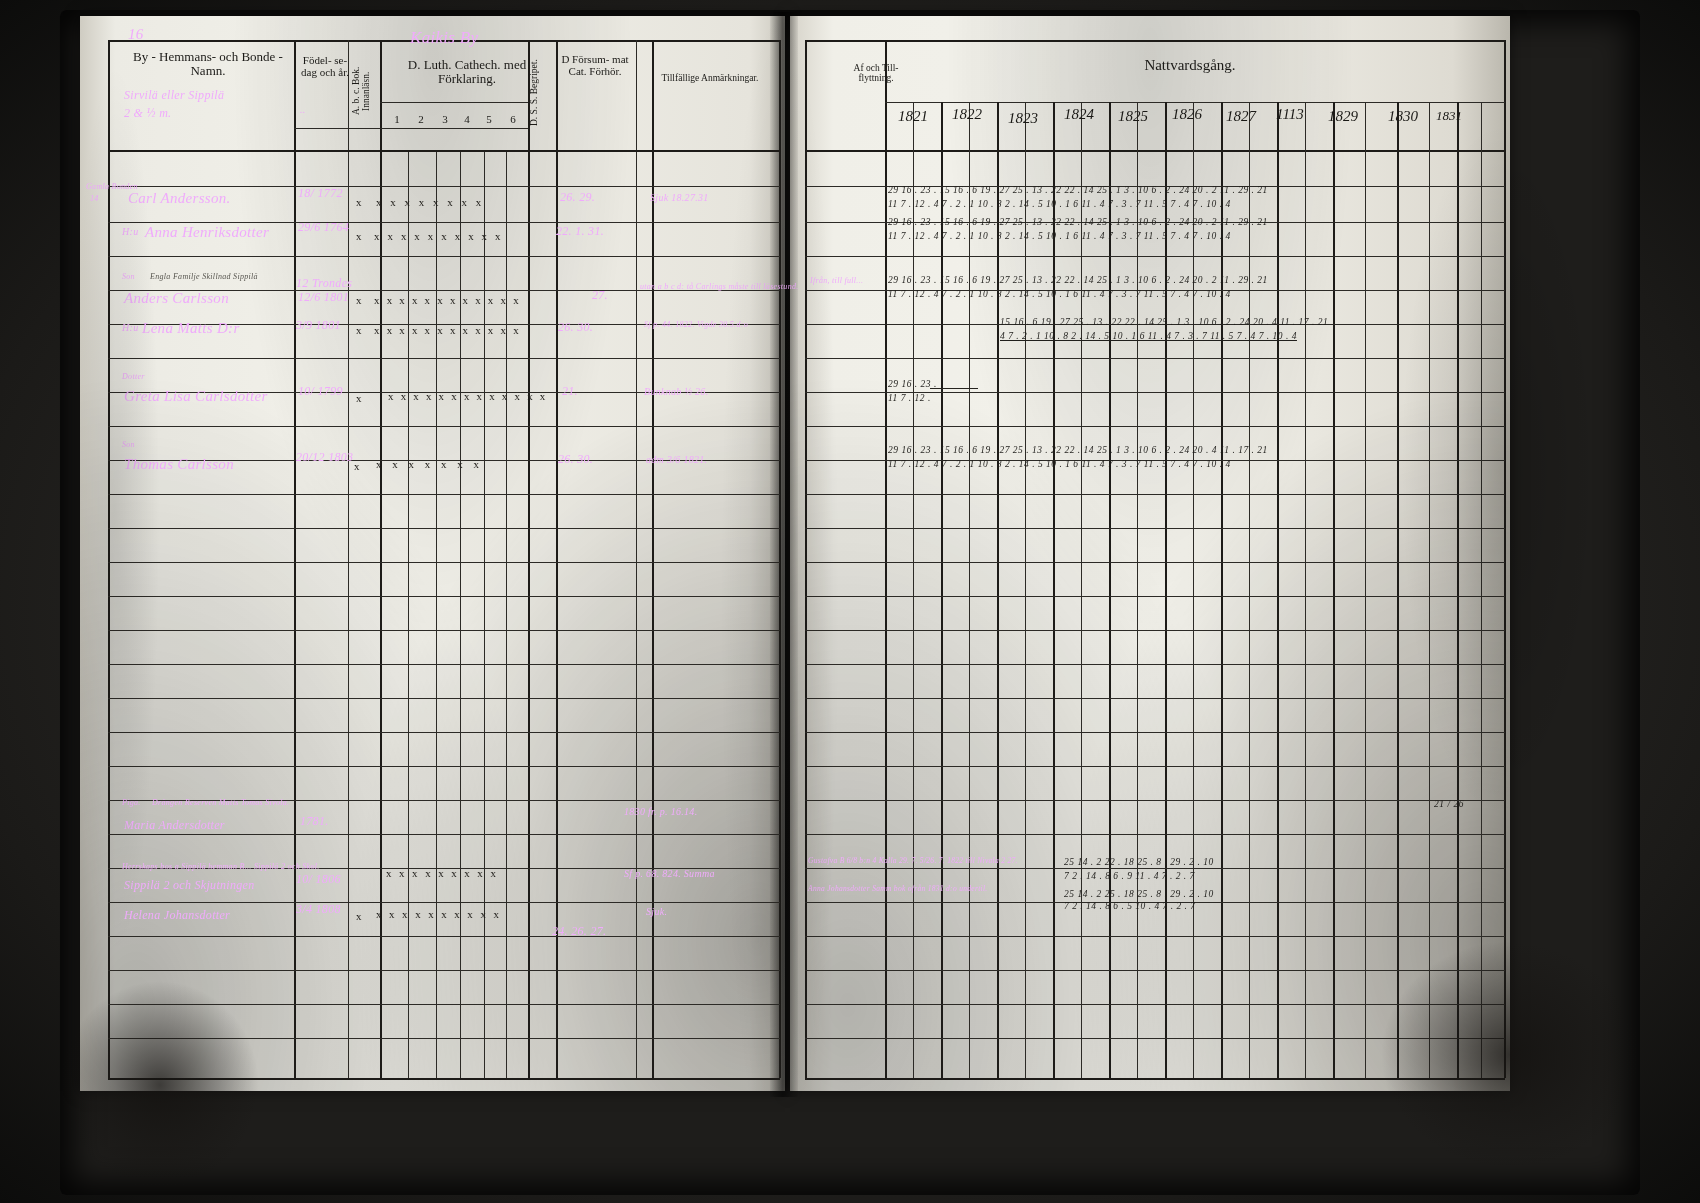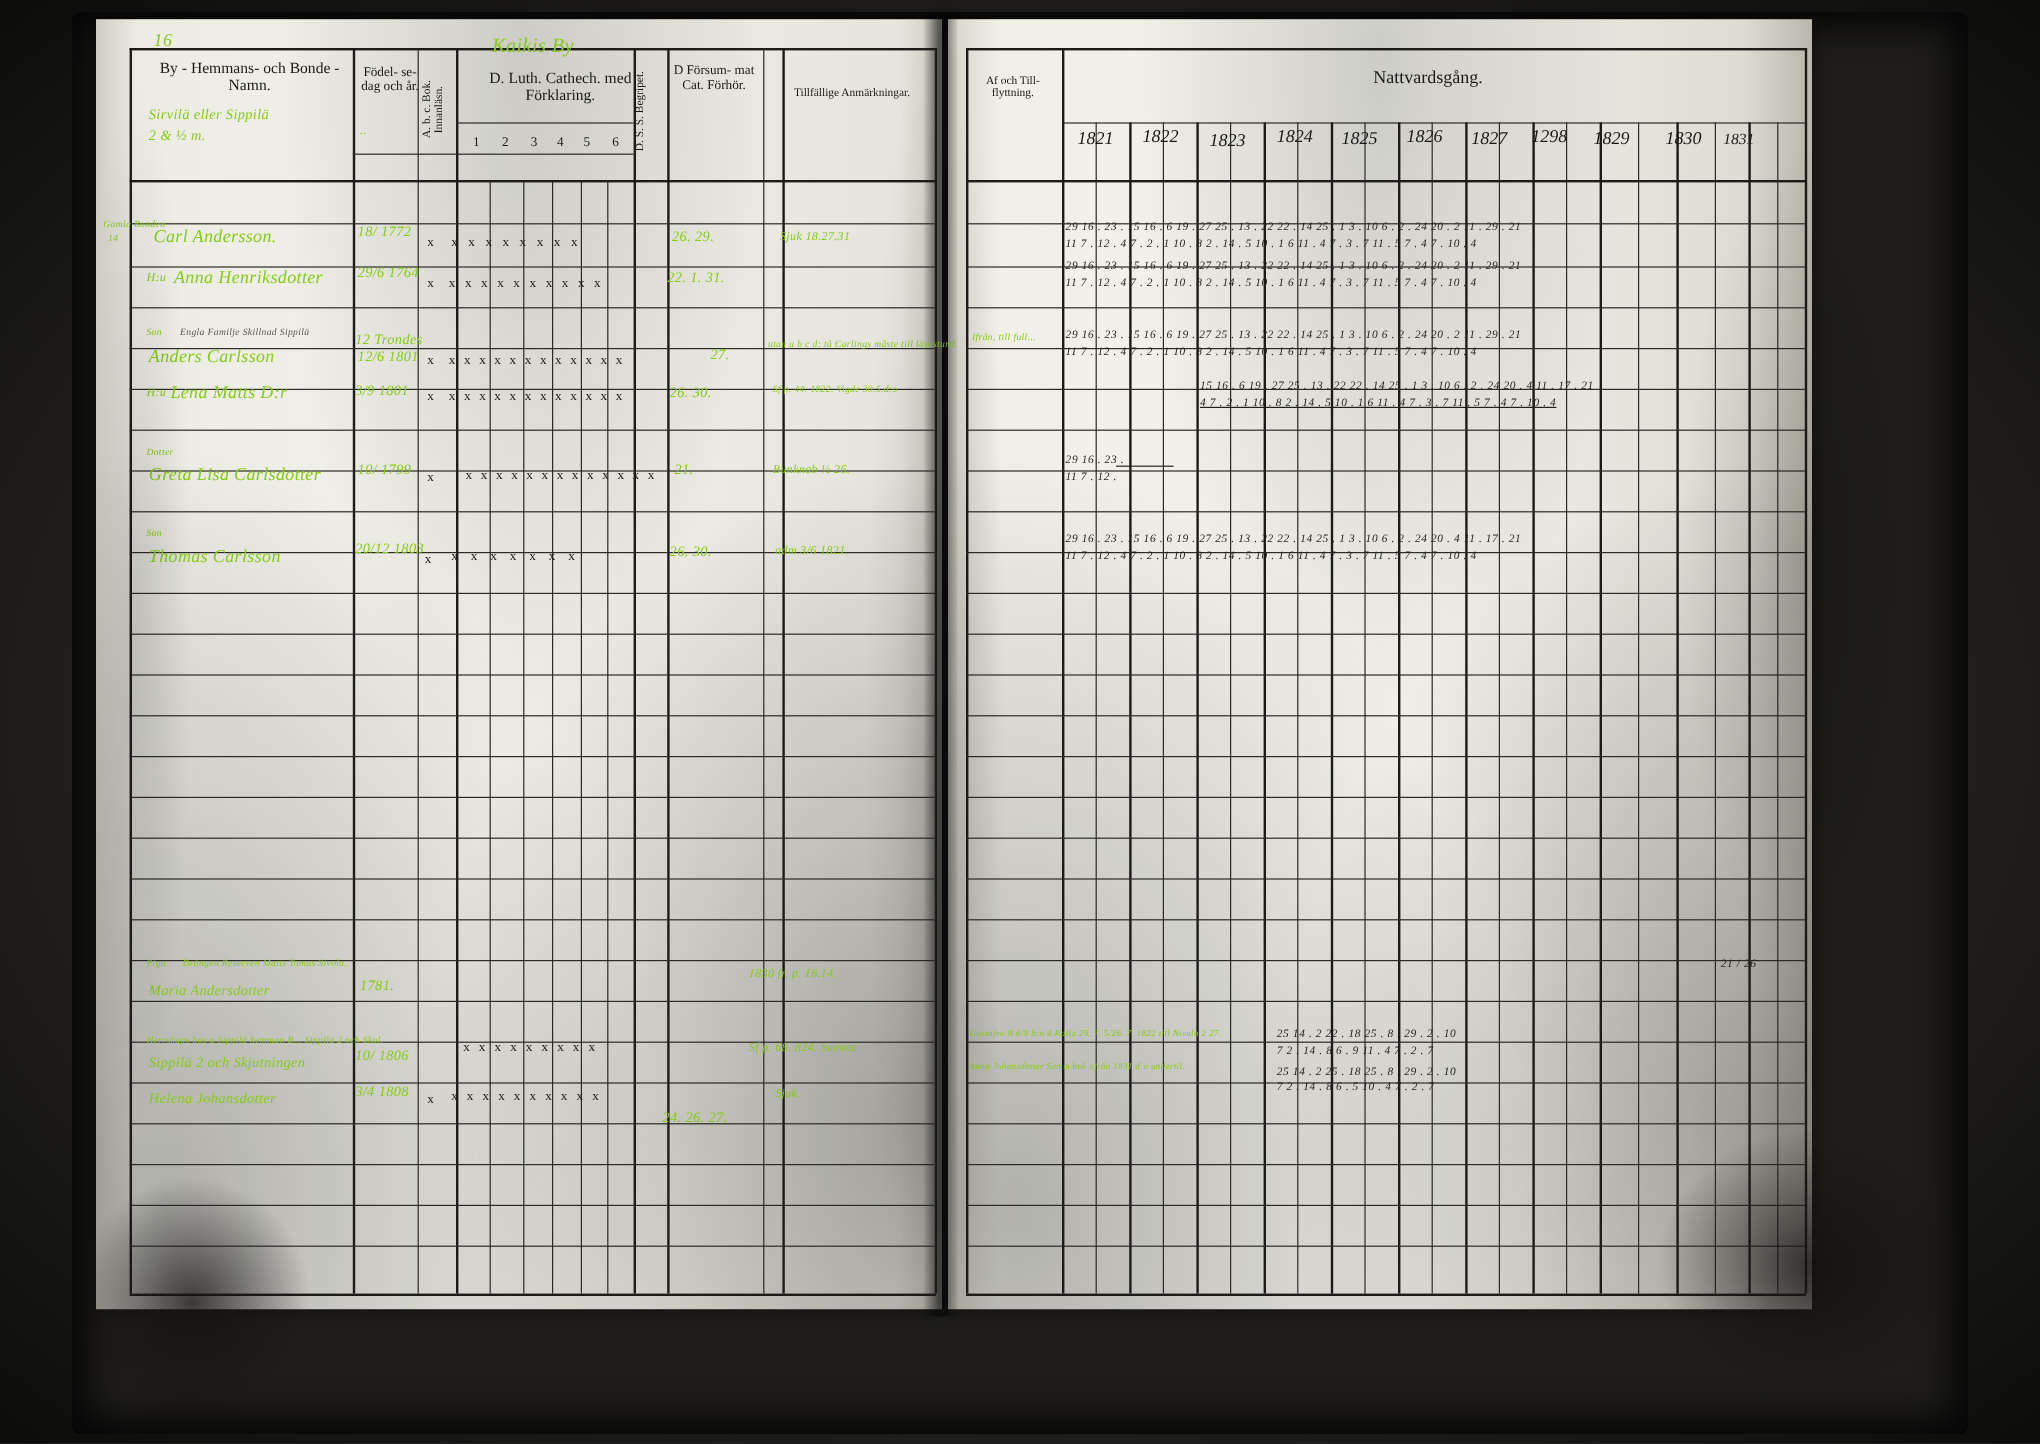--- a/index.html
+++ b/index.html
@@ -106,21 +106,21 @@
   .hdr.vert {
     writing-mode: vertical-rl;
     transform: rotate(180deg);
     text-align: center;
   }
 
   .script {
     position: absolute;
     font-family: "Liberation Serif", serif;
     font-style: italic;
-    color: #84cc16;
+    color: #f0abfc;
     white-space: nowrap;
     letter-spacing: .3px;
   }
   .script.sm { font-size: 12px; }
   .script.xs { font-size: 10px; }
   .script.xxs { font-size: 8px; }
   .script.nm { font-size: 15px; }
   .script.lg { font-size: 17px; }
   .script.faint { color: #3a3832; opacity: .85; }
 
@@ -374,31 +374,31 @@
     <div class="hline" style="left:0; top:760px; width:700px;"></div>
     <div class="hline" style="left:0; top:794px; width:700px;"></div>
     <div class="hline" style="left:0; top:828px; width:700px;"></div>
     <div class="hline" style="left:0; top:862px; width:700px;"></div>
     <div class="hline" style="left:0; top:896px; width:700px;"></div>
     <div class="hline" style="left:0; top:930px; width:700px;"></div>
     <div class="hline" style="left:0; top:964px; width:700px;"></div>
     <div class="hline" style="left:0; top:998px; width:700px;"></div>
   </div>
 
-  <div class="hdr tiny" style="left:808px; top:64px; width:72px;">Af och Till- flyttning.</div>
+  <div class="hdr tiny" style="left:840px; top:64px; width:72px;">Af och Till- flyttning.</div>
   <div class="hdr" style="left:1060px; top:58px; width:260px; font-size:15px;">Nattvardsgång.</div>
 
   <div class="yearhdr" style="left:898px; top:108px;">1821</div>
   <div class="yearhdr" style="left:952px; top:106px;">1822</div>
   <div class="yearhdr" style="left:1008px; top:110px;">1823</div>
   <div class="yearhdr" style="left:1064px; top:106px;">1824</div>
   <div class="yearhdr" style="left:1118px; top:108px;">1825</div>
   <div class="yearhdr" style="left:1172px; top:106px;">1826</div>
   <div class="yearhdr" style="left:1226px; top:108px;">1827</div>
-  <div class="yearhdr" style="left:1276px; top:106px;">1298</div>
+  <div class="yearhdr" style="left:1276px; top:106px;">1113</div>
   <div class="yearhdr" style="left:1328px; top:108px;">1829</div>
   <div class="yearhdr" style="left:1388px; top:108px;">1830</div>
   <div class="yearhdr" style="left:1436px; top:108px; font-size:13px;">1831</div>
 
   <div class="digits" style="left:888px; top:186px;">29 16 . 23 . 15 16 . 6 19 . 27 25 . 13 . 22 22 . 14 25 . 1 3 . 10 6 . 2 . 24 20 . 2 11 . 29 . 21</div>
   <div class="digits" style="left:888px; top:200px;">11 7 . 12 . 4 7 . 2 . 1 10 . 8 2 . 14 . 5 10 . 1 6 11 . 4 7 . 3 . 7 11 . 5 7 . 4 7 . 10 . 4</div>
 
   <div class="digits" style="left:888px; top:218px;">29 16 . 23 . 15 16 . 6 19 . 27 25 . 13 . 22 22 . 14 25 . 1 3 . 10 6 . 2 . 24 20 . 2 11 . 29 . 21</div>
   <div class="digits" style="left:888px; top:232px;">11 7 . 12 . 4 7 . 2 . 1 10 . 8 2 . 14 . 5 10 . 1 6 11 . 4 7 . 3 . 7 11 . 5 7 . 4 7 . 10 . 4</div>
 

